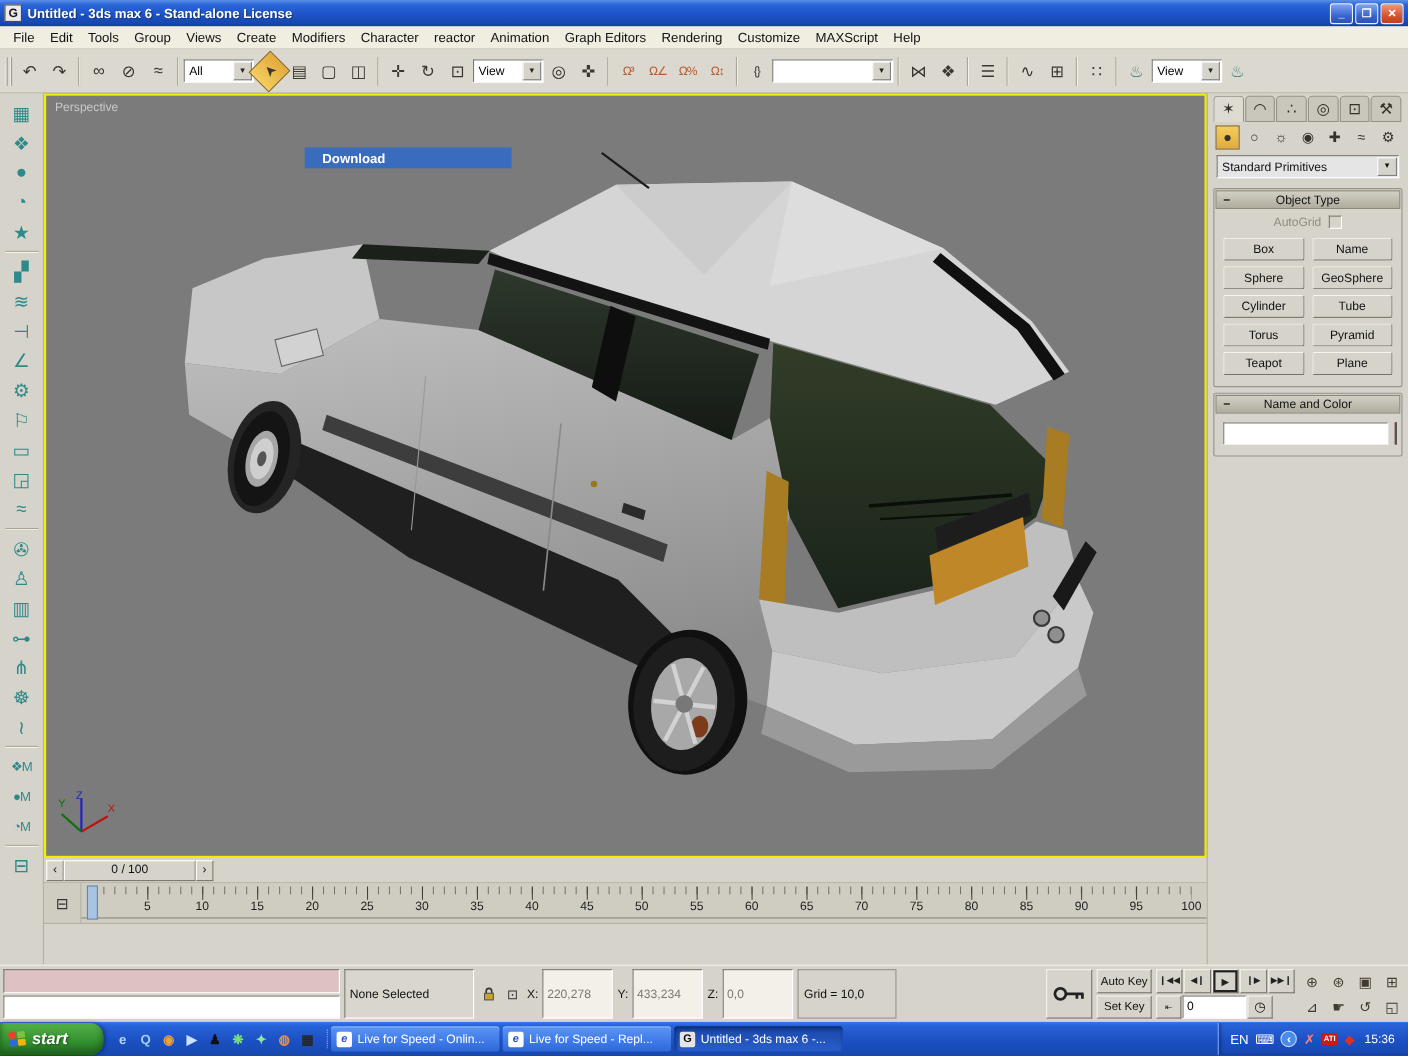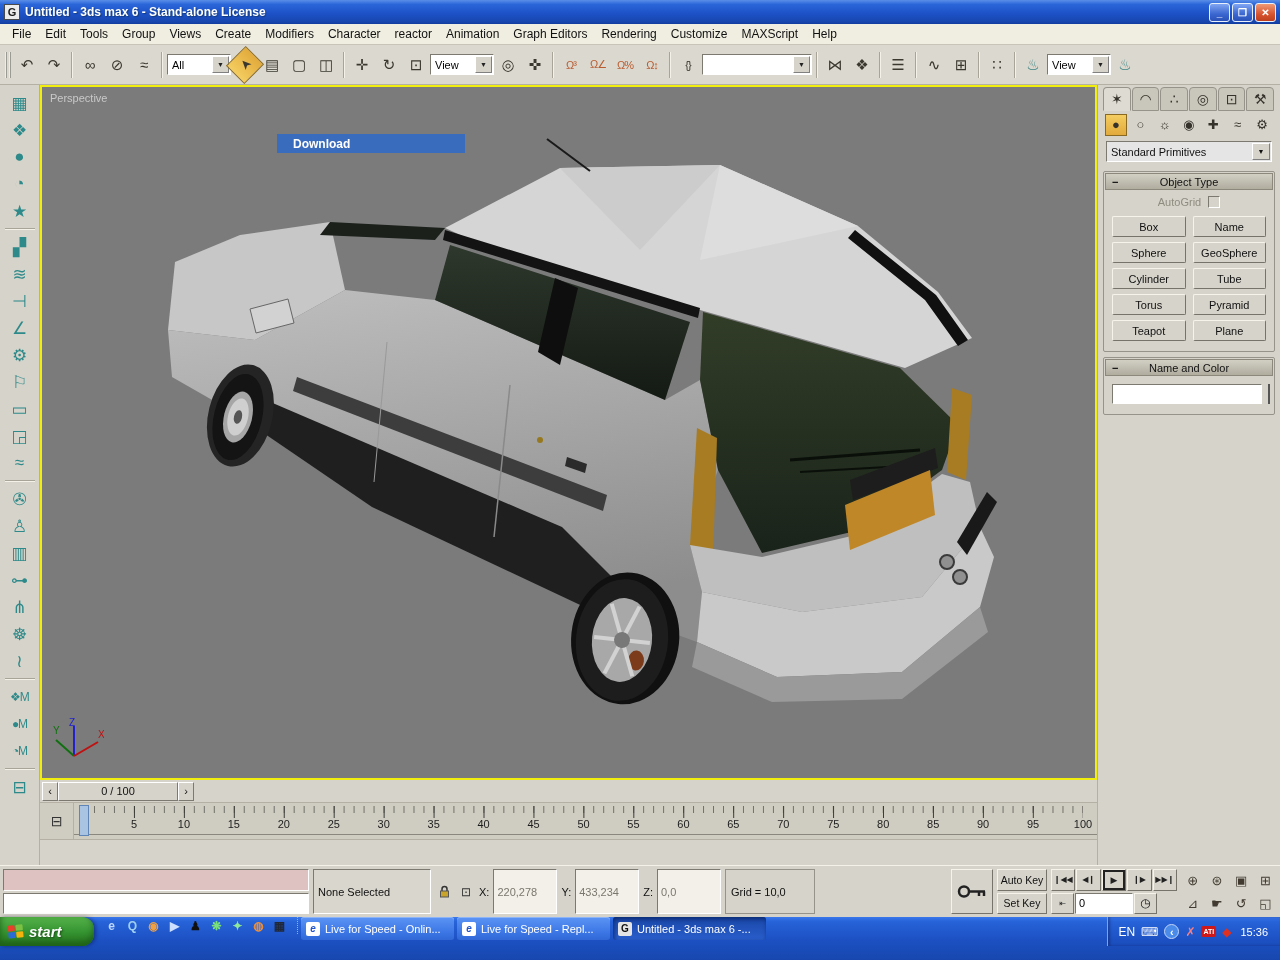--- a/index.html
+++ b/index.html
@@ -110,21 +110,21 @@
   .mini-dd::after { content:"▼"; position:absolute; right:1px; top:1px; bottom:1px; width:15px; background:#d6d3ca; border:1px solid; border-color:#fff #808080 #808080 #fff; font-size:7px; display:flex; align-items:center; justify-content:center; }
   .pb-col { width:126px; display:flex; flex-direction:column; gap:2px; flex:none; }
   .pb-row { flex:1; display:flex; gap:1px; }
   .pb { flex:1; border:1px solid; border-color:#f6f4ea #76746a #76746a #f6f4ea; background:#d6d3ca; display:flex; align-items:center; justify-content:center; font-size:8px; color:#222; }
   .pb.play { outline:2px solid #222; outline-offset:-3px; font-size:9px; }
   .frame-input { width:58px; border:1px solid; border-color:#7c7a70 #fff #fff #7c7a70; background:#fff; font-family:inherit; font-size:11px; padding:0 3px; }
   .nav-col { width:96px; display:grid; grid-template-columns:repeat(4,1fr); grid-template-rows:1fr 1fr; gap:1px; flex:none; }
   .nav-btn { display:flex; align-items:center; justify-content:center; font-size:13px; color:#403a30; }
 
   
-  .taskbar { height:43px; background:linear-gradient(180deg,#3a78ec 0%,#2763d9 10%,#1c50c2 55%,#1747ae 100%); display:flex; align-items:flex-start; flex:none; }
+  .taskbar { height:31px; background:linear-gradient(180deg,#3a78ec 0%,#2763d9 10%,#1c50c2 55%,#1747ae 100%); display:flex; align-items:center; flex:none; }
   .start-btn { height:29px; width:94px; background:linear-gradient(180deg,#55b24a,#349230 55%,#27741f); border-radius:0 12px 12px 0; display:flex; align-items:center; gap:5px; padding:0 10px 0 7px; color:#fff; font-weight:bold; font-size:15px; font-style:italic; text-shadow:1px 1px 2px #1c4f17; box-shadow:2px 0 4px rgba(0,0,40,.4), inset 0 -4px 7px #1e6019; flex:none; }
   .ql { display:flex; align-items:center; gap:4px; padding:0 9px; flex:none; border-right:1px dotted #8fb2f4; margin-right:3px; }
   .ql-item { width:17px; height:17px; display:flex; align-items:center; justify-content:center; font-size:12px; font-weight:bold; }
   .tasks { display:flex; gap:3px; align-items:center; flex:1; min-width:0; }
   .task { width:153px; height:23px; background:linear-gradient(180deg,#5c95f4,#3a75e4 70%,#3168d6); border-radius:3px; display:flex; align-items:center; gap:5px; padding:0 5px; color:#fff; flex:none; box-shadow:inset 0 1px 0 #8cb4f6; }
   .task.active { background:linear-gradient(180deg,#1a47a8,#2a5ecc); box-shadow:inset 1px 2px 4px #0a2a70; }
   .task-ic { width:14px; height:14px; background:#fff; color:#2255cc; font-size:10px; font-weight:bold; display:flex; align-items:center; justify-content:center; border-radius:2px; flex:none; font-style:italic; }
   .task.max .task-ic { background:#e4e4e4; color:#111; font-style:normal; }
   .task-label { font-size:11px; white-space:nowrap; overflow:hidden; }
   .tray { height:29px; border-left:1px solid #7aa4f2; box-shadow:inset 2px 0 3px rgba(0,0,40,.3); display:flex; align-items:center; gap:6px; padding:0 12px 0 10px; color:#fff; flex:none; }

